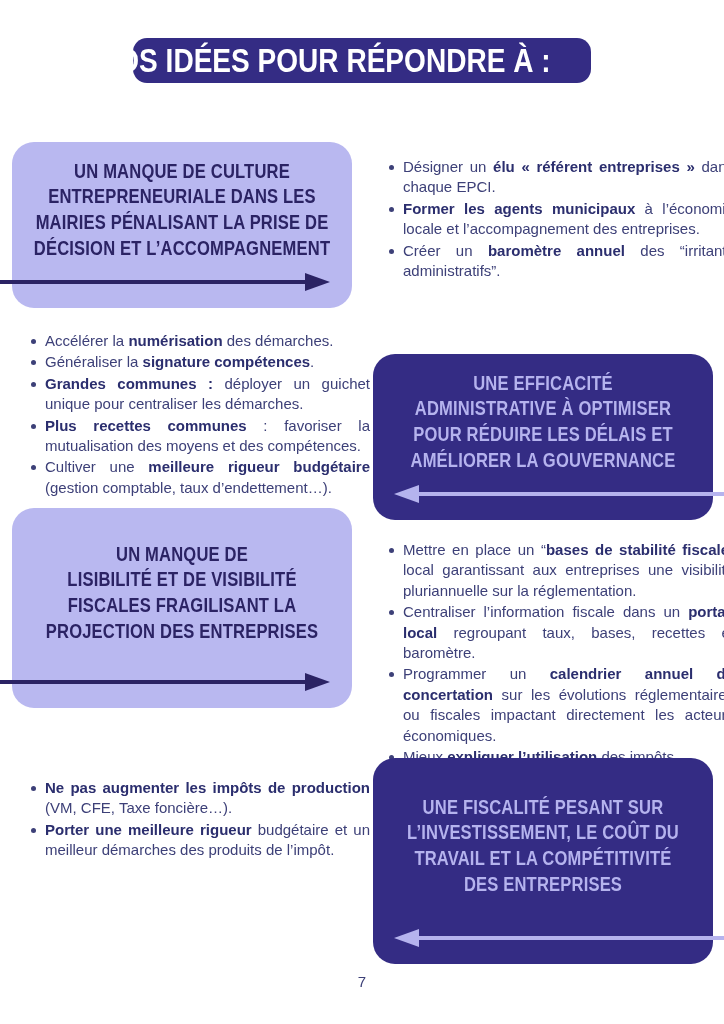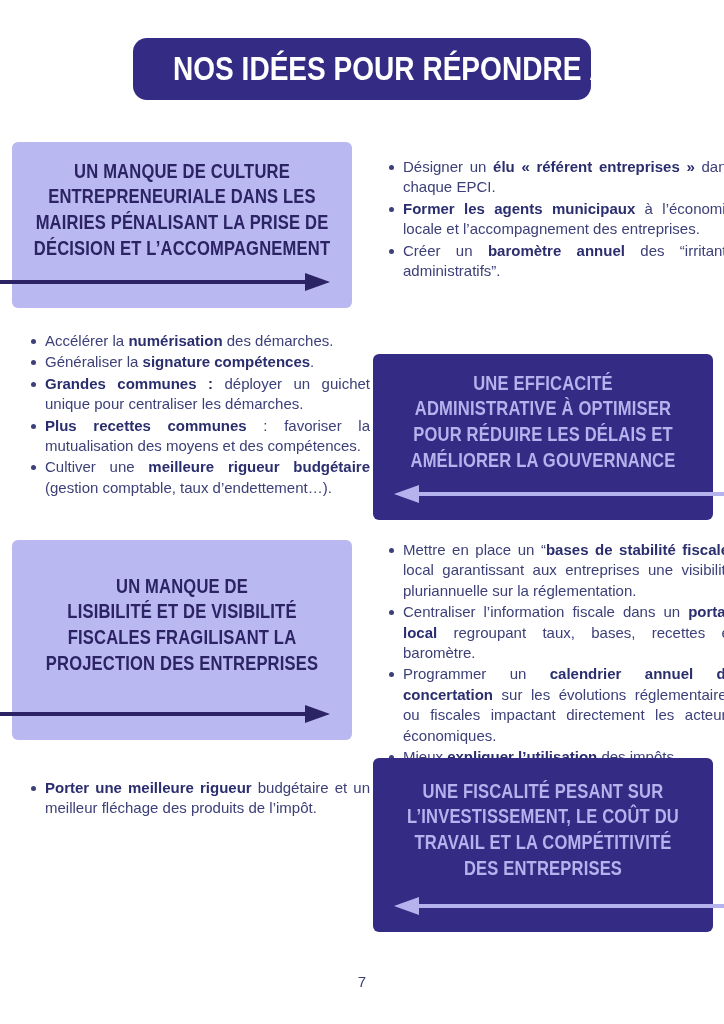--- a/index.html
+++ b/index.html
@@ -3,30 +3,30 @@
 <meta charset="utf-8">
 <style>
   html,body { margin:0; padding:0; background:#ffffff; }
   .page {
     position:relative; width:724px; height:1024px; background:var(--page-bg,#ffffff);
     font-family:"Liberation Sans", sans-serif; overflow:hidden;
   }
   
   .banner {
     position:absolute; top:38px; left:50%; transform:translateX(-50%);
-    width:458px; height:62px; background:var(--dark-indigo,#342c84);
-    border-radius:14px; display:flex; align-items:center; justify-content:flex-start;
+    width:458px; height:45px; background:var(--dark-indigo,#342c84);
+    border-radius:14px; display:flex; align-items:center; justify-content:flex-end;
   }
   .banner h1 {
     margin:0; color:var(--banner-text,#ffffff); font-size:33px; font-weight:bold;
     white-space:nowrap; letter-spacing:0px; transform:scaleX(0.85);
   }
   
   .callout {
-    position:absolute; width:340px; border-radius:6px; box-sizing:border-box;
+    position:absolute; width:340px; border-radius:22px; box-sizing:border-box;
     display:flex; align-items:center; justify-content:center;
     padding:16px 20px 46px 20px;
   }
   .callout.light { background:var(--lavender,#b9b8f0); left:12px; }
   .callout.dark  { background:var(--dark-indigo,#342c84); left:373px; }
   .callout-text {
     text-align:center; font-weight:bold; font-size:19.5px; line-height:1.32;
     white-space:pre-line; width:118%; margin-left:-9%; margin-right:-9%;
     transform:scaleX(0.85); letter-spacing:0.2px;
   }
@@ -91,41 +91,42 @@
     <div class="callout-text">UNE EFFICACITÉ
 ADMINISTRATIVE À OPTIMISER
 POUR RÉDUIRE LES DÉLAIS ET
 AMÉLIORER LA GOUVERNANCE</div>
     <svg class="arrow arrow-left" viewBox="0 0 330 22">
       <line x1="330" y1="11" x2="22" y2="11" stroke="currentColor" stroke-width="4"></line>
       <polygon points="0,11 25,2 25,20" fill="currentColor"></polygon>
     </svg>
   </section>
 
-  <section class="callout light" style="top:540px;height:200px">
+  <section class="callout light" style="top:508px;height:200px">
     <div class="callout-text">UN MANQUE DE
 LISIBILITÉ ET DE VISIBILITÉ
 FISCALES FRAGILISANT LA
 PROJECTION DES ENTREPRISES</div>
     <svg class="arrow arrow-right" viewBox="0 0 330 22">
       <line x1="0" y1="11" x2="308" y2="11" stroke="currentColor" stroke-width="4"></line>
       <polygon points="330,11 305,2 305,20" fill="currentColor"></polygon>
     </svg>
   </section>
   <ul class="bullets" style="left:372px;top:524px;width:346px">
       <li><span>Mettre en place un “</span><span class="b">bases de stabilité fiscale</span><span>” local garantissant aux entreprises une visibilité pluriannuelle sur la réglementation.</span></li>
       <li><span>Centraliser l’information fiscale dans un </span><span class="b">portail local</span><span> regroupant taux, bases, recettes et baromètre.</span></li>
       <li><span>Programmer un </span><span class="b">calendrier annuel de concertation</span><span> sur les évolutions réglementaires ou fiscales impactant directement les acteurs économiques.</span></li>
       <li><span>Mieux </span><span class="b">expliquer l’utilisation</span><span> des impôts.</span></li>
     </ul>
 
   <ul class="bullets" style="left:14px;top:762px;width:340px">
-      <li><span class="b">Porter une meilleure rigueur</span><span> budgétaire et un meilleur fléchage des produits de l’impôt.</span></li>
+      <li><span class="b">Ne pas augmenter les impôts de production</span><span> (VM, CFE, Taxe foncière…).</span></li>
+      <li><span class="b">Porter une meilleure rigueur</span><span> budgétaire et un meilleur démarches des produits de l’impôt.</span></li>
     </ul>
-  <section class="callout dark" style="top:758px;height:174px">
+  <section class="callout dark" style="top:758px;height:206px">
     <div class="callout-text">UNE FISCALITÉ PESANT SUR
 L’INVESTISSEMENT, LE COÛT DU
 TRAVAIL ET LA COMPÉTITIVITÉ
 DES ENTREPRISES</div>
     <svg class="arrow arrow-left" viewBox="0 0 330 22">
       <line x1="330" y1="11" x2="22" y2="11" stroke="currentColor" stroke-width="4"></line>
       <polygon points="0,11 25,2 25,20" fill="currentColor"></polygon>
     </svg>
   </section>
 

